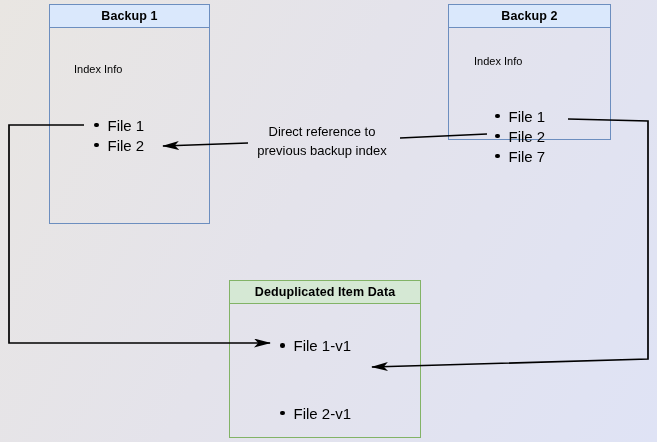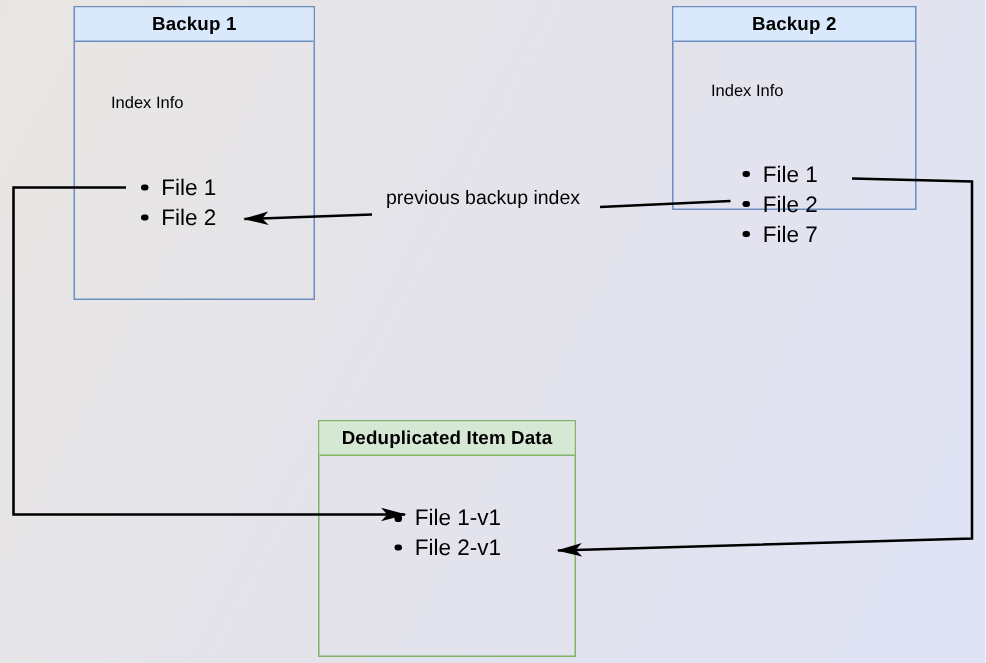--- a/index.html
+++ b/index.html
@@ -76,21 +76,21 @@
     line-height: 19px;
     z-index: 3;
     white-space: nowrap;
   }
 </style>
 </head>
 <body>
 
 <div id="canvas">
 
-  <div class="box blue" style="left:49px; top:4px; width:161px; height:196px;">
+  <div class="box blue" style="left:49px; top:4px; width:161px; height:220px;">
     <div class="box-header">
       <span>Backup 1</span>
     </div>
     <div class="index-label" style="left:24px; top:56px;">Index Info</div>
     <div class="file-list" style="left:44px; top:110px;">
       <div class="file-row">
         <span class="dot"></span>
         <span>File 1</span>
       </div>
       <div class="file-row">
@@ -114,37 +114,38 @@
         <span class="dot"></span>
         <span>File 2</span>
       </div>
       <div class="file-row">
         <span class="dot"></span>
         <span>File 7</span>
       </div>
     </div>
   </div>
 
-  <div class="box green" style="left:212px; top:280px; width:172px; height:158px;">
+  <div class="box green" style="left:229px; top:280px; width:192px; height:158px;">
     <div class="box-header">
       <span>Deduplicated Item Data</span>
     </div>
-    <div class="file-list" style="left:50px; top:55px;">
+    <div class="file-list" style="left:50px; top:55px;gap:48px;">
       <div class="file-row tight">
         <span class="dot"></span>
         <span>File 1-v1</span>
       </div>
       <div class="file-row tight">
         <span class="dot"></span>
         <span>File 2-v1</span>
       </div>
     </div>
   </div>
 
   <div id="annotation">
+    <div>Direct reference to</div>
     <div>previous backup index</div>
   </div>
 
   <svg id="arrow-layer" viewBox="0 0 657 442">
     <defs>
       <marker id="arw" markerUnits="userSpaceOnUse" markerWidth="18" markerHeight="10" refX="16" refY="4.5" orient="auto">
         <path d="M0,0 L17,4.5 L0,9 L4.2,4.5 Z" fill="#000"></path>
       </marker>
     </defs>
     <path d="M 84 125 L 9 125 L 9 343 L 270 343" fill="none" stroke="#000" stroke-width="1.7" marker-end="url(#arw)"></path>

